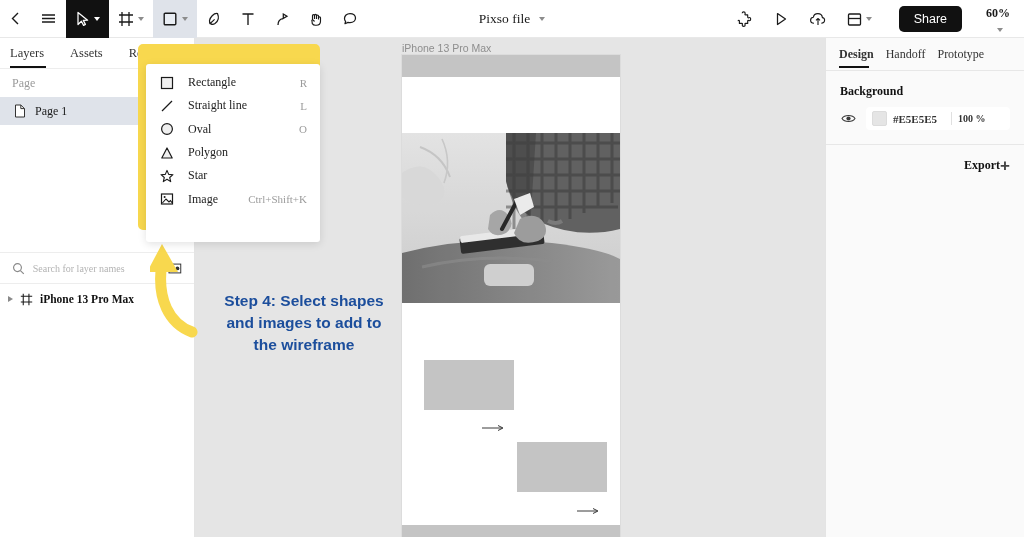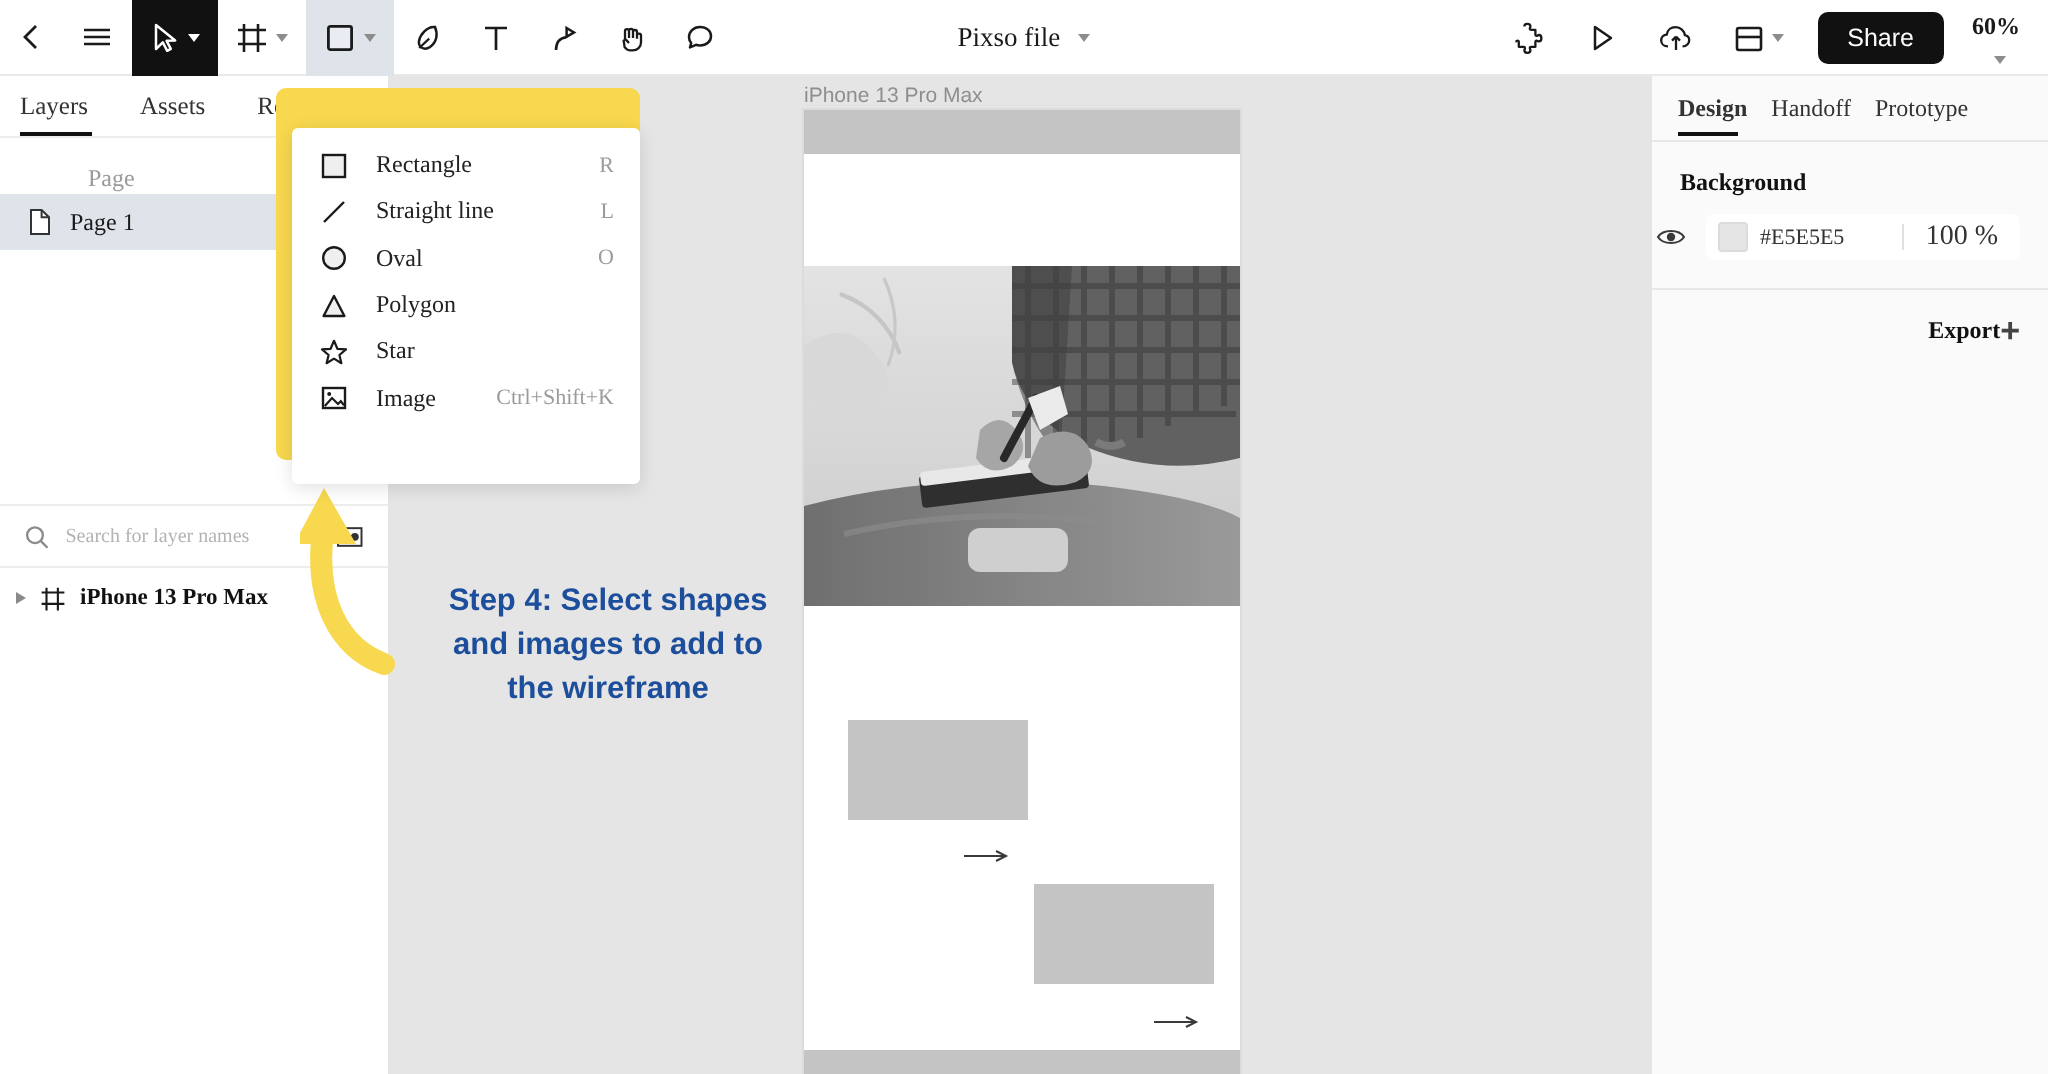--- a/index.html
+++ b/index.html
@@ -37,21 +37,21 @@
   .tb-title-inner {
     display: flex; align-items: center; gap: 5px;
     font-size: 13.5px; color: #1a1a1a; pointer-events: auto; cursor: pointer;
   }
   .tb-right {
     position: absolute; right: 8px; top: 0; height: 38px;
     display: flex; align-items: center; gap: 2px;
   }
   .share-btn {
     background: #111111; color: #ffffff; border-radius: 5px;
-    font-size: 12.5px; padding: 6px 15px; margin: 0 6px;
+    font-size: 12.5px; padding: 6px 15px; margin: 0 16px;
     cursor: pointer; font-family: "Liberation Sans", sans-serif;
   }
   .zoomlabel {
     font-size: 12px; color: #1a1a1a; font-weight: bold;
     display: flex; align-items: center; gap: 7px; padding: 0 6px; cursor: pointer; flex-direction: column;
   }
 
   
   .leftpanel {
     position: absolute; left: 0; top: 38px; width: 195px; height: 499px;
@@ -60,22 +60,22 @@
   .lp-tabs { display: flex; gap: 0; padding: 0 10px; height: 30px; align-items: center; }
   .lp-tab {
     font-size: 12.5px; color: #333; padding: 0 12px 0 0; margin-right: 14px;
     position: relative; height: 30px; line-height: 30px; cursor: pointer; white-space: nowrap;
   }
   .lp-tab.sel::after {
     content: ""; position: absolute; left: 0; bottom: 0; width: 36px; height: 2.5px; background: #111;
   }
   .lp-sep { height: 1px; background: #ededed; width: 100%; }
   .lp-pagehdr {
-    height: 28px; display: flex; align-items: flex-end; justify-content: space-between;
-    padding: 0 12px; font-size: 12px; color: #9a9a9a; margin-left: 32px;
+    height: 28px; display: flex; align-items: center; justify-content: space-between;
+    padding: 0 12px; font-size: 12px; color: #9a9a9a;
   }
   .plus { font-size: 17px; color: #444; cursor: pointer; line-height: 1; font-family: "Liberation Sans", sans-serif; }
   .pagerow {
     height: 28px; display: flex; align-items: center; gap: 9px; padding: 0 14px;
     background: #dfe3ea; font-size: 12px; color: #1a1a1a; cursor: pointer;
   }
   .lp-searchwrap {
     position: absolute; left: 0; top: 214px; width: 194px; height: 32px;
     display: flex; align-items: center; gap: 8px; padding: 0 12px;
     border-top: 1px solid #ededed; border-bottom: 1px solid #ededed;
@@ -156,30 +156,30 @@
     background: #fafafa; border-left: 1px solid #e4e4e4;
   }
   .rp-tabs { display: flex; align-items: center; height: 32px; padding: 0 13px; gap: 12px; }
   .rp-tab { font-size: 12px; color: #333; position: relative; height: 32px; line-height: 32px; cursor: pointer; }
   .rp-tab.sel { font-weight: bold; }
   .rp-tab.sel::after {
     content: ""; position: absolute; left: 0; bottom: 2px; width: 30px; height: 2.5px; background: #111;
   }
   .rp-sep { height: 1px; background: #e7e7e7; }
   .rp-section-title { font-size: 12px; font-weight: bold; color: #111; padding: 13px 14px 8px 14px; }
-  .bgrow { display: flex; align-items: center; gap: 10px; padding: 0 14px 14px 1px; }
+  .bgrow { display: flex; align-items: center; gap: 10px; padding: 0 14px 14px 14px; font-weight: bold; }
   .eye { width: 16px; display: flex; justify-content: center; }
   .colorfield {
     flex: 1; height: 23px; background: #ffffff; border-radius: 4px;
     display: flex; align-items: center; padding: 0 6px; gap: 6px;
   }
   .swatch { width: 15px; height: 15px; border-radius: 2px; border: 1px solid #dcdcdc; }
   .hex { font-size: 11px; color: #333; flex: 1; }
   .vdiv { width: 1px; height: 13px; background: #e0e0e0; }
-  .opac { font-size: 14px; color: #333; width: 46px; text-align: center; }
+  .opac { font-size: 10px; color: #333; width: 46px; text-align: left; }
   .export-row {
     display: flex; align-items: center; justify-content: flex-end;
     padding: 12px 14px; font-size: 12px; font-weight: bold; color: #111;
   }
 </style>
 </head>
 <body>
 
 <div class="app">
 

